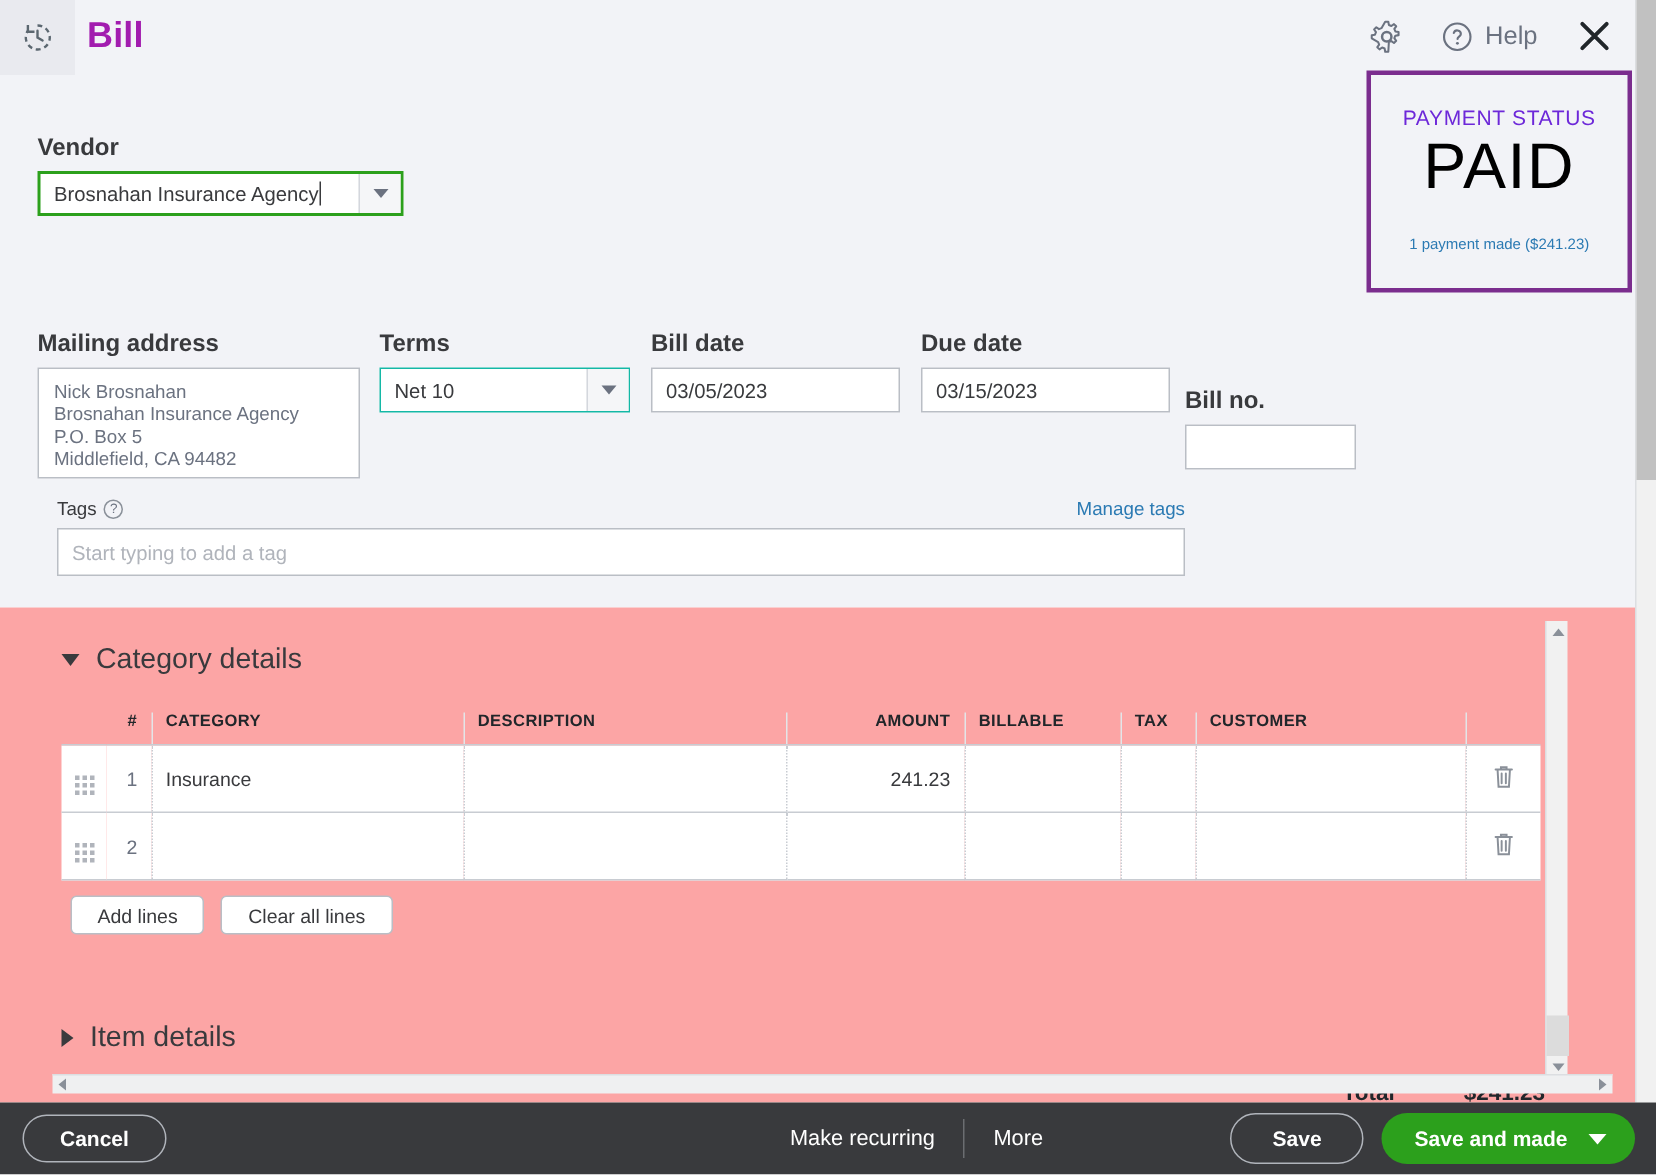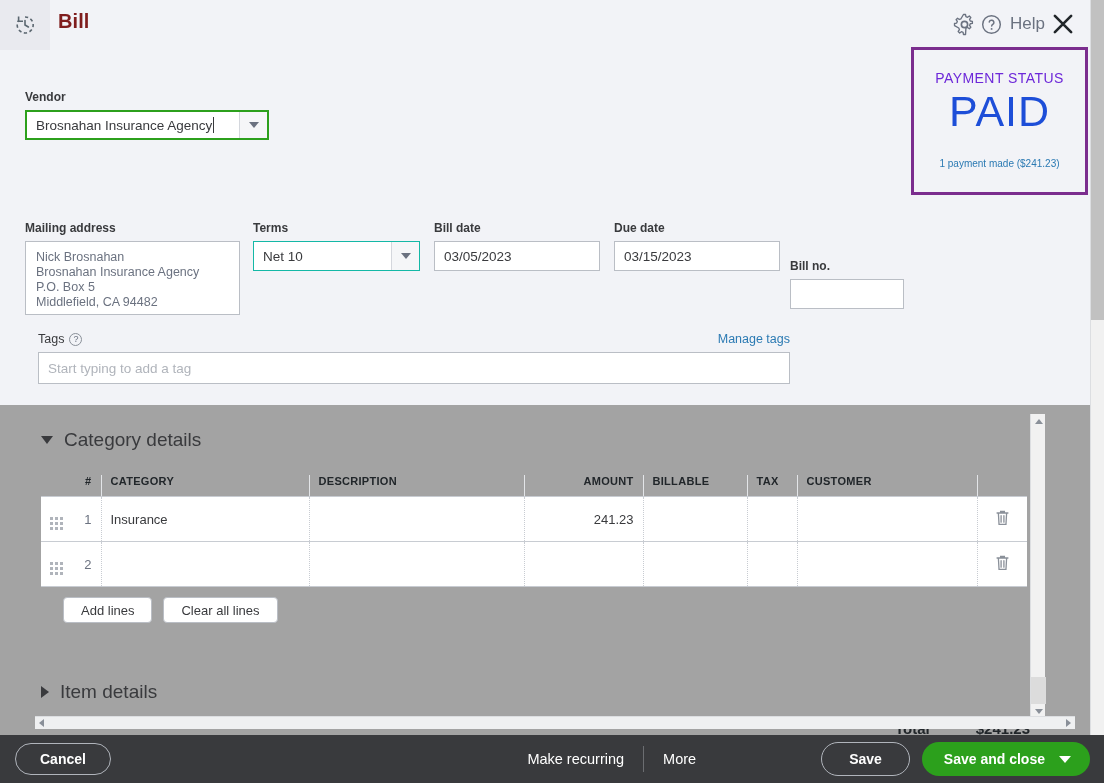--- a/index.html
+++ b/index.html
@@ -23,60 +23,60 @@
   }
   .hist-btn {
     position: absolute; left: 0; top: 0;
     width: 50px; height: 50px;
     background: #e9eaef;
     display: flex; align-items: center; justify-content: center;
     cursor: pointer;
   }
   .title {
     position: absolute; left: 58px; top: 10px;
-    font-size: 20px; font-weight: bold; color: #7f1d1d;
+    font-size: 24px; font-weight: bold; color: #a21caf;
     letter-spacing: .1px;
   }
   .hdr-right {
     position: absolute; right: 12px; top: 9px;
-    display: flex; align-items: center; gap: 3px;
+    display: flex; align-items: center; gap: 23px;
   }
   .icon-btn { cursor: pointer; display: flex; align-items: center; }
   .help-wrap { display: flex; align-items: center; gap: 7px; cursor: pointer; }
   .help-txt { font-size: 17px; color: #6b7280; }
 
   
   .paybox {
     position: absolute; right: 16px; top: 47px;
     width: 177px; height: 148px;
     border: 3px solid #7b2d8e;
     background: #f2f3f7;
     text-align: center;
   }
   .pay-label {
     margin-top: 20px;
     font-size: 14px; color: #6d28d9; letter-spacing: .45px;
   }
   .pay-status {
-    font-size: 43px; color: #1d4ed8; font-weight: 300;
+    font-size: 43px; color: #000000; font-weight: 300;
     line-height: 50px; letter-spacing: 1px;
   }
   .pay-link {
     margin-top: 22px;
     font-size: 10px; color: #2b7ab3; cursor: pointer;
   }
 
   
   .form {
     position: absolute; top: 50px; left: 0;
     width: 1090px; height: 355px;
     background: #f2f3f7;
   }
   .fld-label {
-    font-size: 12px; color: #393a3d; margin-bottom: 6px; font-weight: 600;
+    font-size: 16px; color: #393a3d; margin-bottom: 6px; font-weight: 600;
   }
   .txtinput {
     height: 30px; background: #fff;
     border: 1px solid #babec5;
     font-size: 13.5px; color: #393a3d;
     padding: 0 9px;
     display: flex; align-items: center;
     font-family: "Liberation Sans", sans-serif;
   }
   .combo {
@@ -133,21 +133,21 @@
     width: 13px; height: 13px; border-radius: 50%;
     border: 1px solid #8a9099; color: #6b7280;
     font-size: 9px; line-height: 11px; text-align: center;
     cursor: pointer;
   }
 
   
   .details {
     position: absolute; top: 405px; left: 0;
     width: 1090px; height: 330px;
-    background: #a3a3a3;
+    background: #fca5a5;
     overflow: hidden;
   }
   .sect-head {
     display: flex; align-items: center; gap: 11px;
     font-size: 19px; color: #393a3d;
     padding-left: 41px;
   }
   .tri-dn {
     width: 0; height: 0;
     border-left: 6px solid transparent;
@@ -192,21 +192,21 @@
   .c-amt { width: 119px; } .c-bill { width: 104px; }
   .c-tax { width: 50px; } .c-cust { width: 180px; }
   .c-trash { width: 50px; }
   .drag-dots {
     display: inline-grid; grid-template-columns: repeat(3, 3px);
     gap: 2px; cursor: grab;
   }
   .drag-dots i { width: 3px; height: 3px; background: #b0b4bb; display: block; }
   .trash-ic { cursor: pointer; }
 
-  .lnbtns { display: flex; gap: 11px; padding-left: 63px; margin-top: 10px; }
+  .lnbtns { display: flex; gap: 11px; padding-left: 47px; margin-top: 10px; }
   .pill-btn {
     height: 26px; padding: 0 17px;
     background: #fff; border: 1px solid #babec5; border-radius: 4px;
     font-size: 13px; color: #393a3d; cursor: pointer;
     font-family: "Liberation Sans", sans-serif;
     display: flex; align-items: center; justify-content: center;
   }
 
   
   .hscroll {
@@ -534,21 +534,21 @@
   <div class="footer">
     <button class="cancel-btn">Cancel</button>
     <div class="foot-mid">
       <span class="foot-link">Make recurring</span>
       <span class="vdiv"></span>
       <span class="foot-link">More</span>
     </div>
     <div class="foot-right">
       <button class="save-btn">Save</button>
       <div class="sac">
-        <span class="sac-lbl">Save and close</span>
+        <span class="sac-lbl">Save and made</span>
         <span class="sac-arrow">
           <span class="caret-wht"></span>
         </span>
       </div>
     </div>
   </div>
 
 </div>
 
 </body></html>

